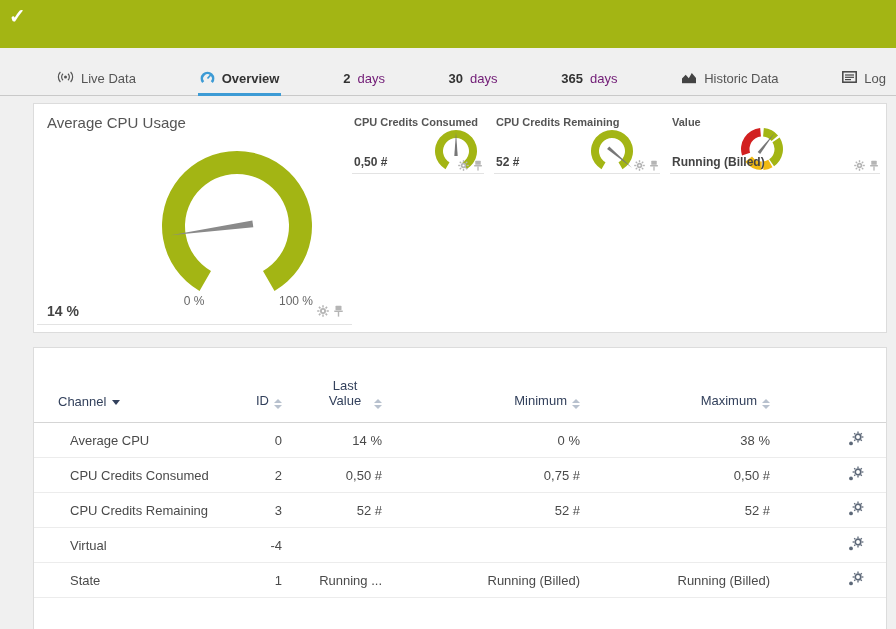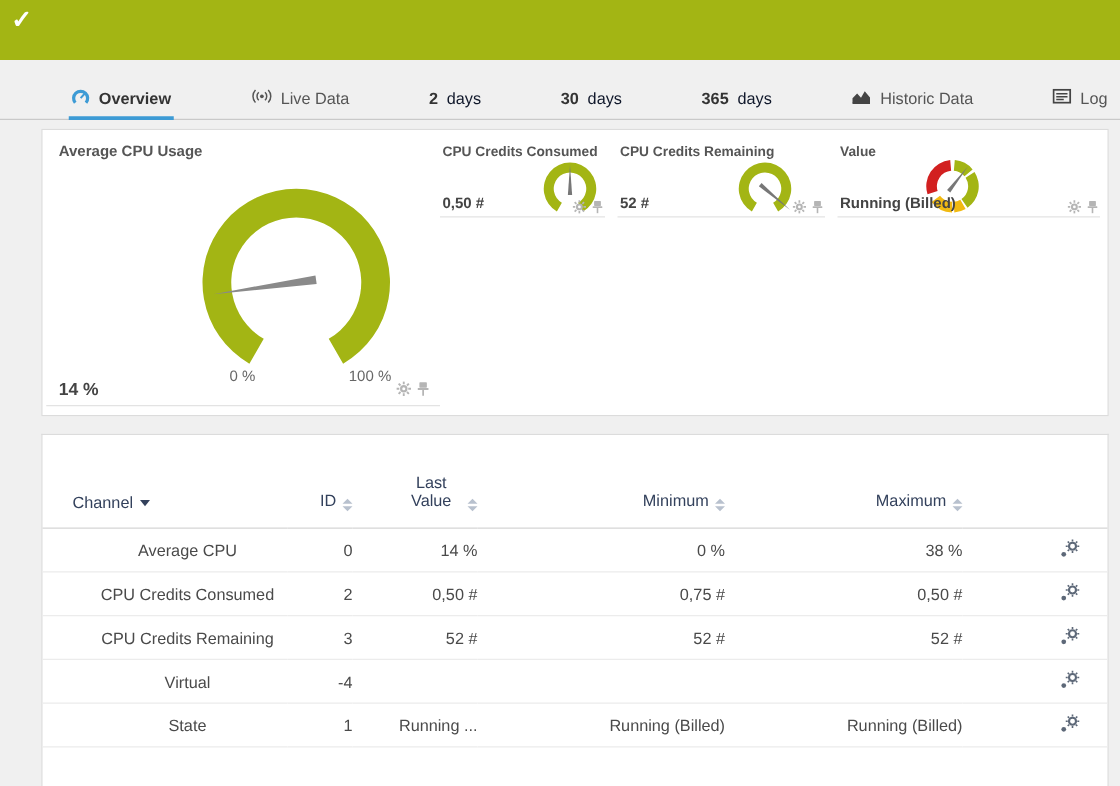--- a/index.html
+++ b/index.html
@@ -15,32 +15,32 @@
   .title{font-weight:700}
   .flagwrap{margin:-8px 0 0 4px}
   .stars{font-size:13px;letter-spacing:1px;margin-left:12px;margin-top:-2px}
   .ok{font-size:11px;font-weight:700;margin:3px 0 0 23px}
 
   
   .tabbar{display:flex;align-items:center;justify-content:space-between;height:34px;margin-top:14px;
           border-bottom:1px solid #c9c9c9;padding:0 8px 0 55px}
   .tab{position:relative;display:flex;align-items:center;gap:7px;height:100%;font-size:13px;color:#555;cursor:pointer;padding:0 2px;white-space:nowrap}
   .tab .num{font-weight:700;color:#333}
-  .tab .unit{color:#0f172a}
+  .tab .unit{color:#701a75}
   .tab.active{color:#333;font-weight:700}
   .tab.active::after{content:"";position:absolute;left:0;right:0;bottom:-1px;height:3px;background:#3d9bd5}
 
   
   .card{position:absolute;background:#fff;border:1px solid #dcdcdc}
   .gauges-card{left:33px;top:103px;width:854px;height:230px}
   .table-card{left:33px;top:347px;width:854px;height:282px;border-bottom:none}
 
   
   .tile-main{position:absolute;left:3px;top:0;width:315px;height:221px;border-bottom:1px solid #e3e3e3}
-  .tile-main .gtitle{position:absolute;left:10px;top:10px;font-size:12px;font-weight:700;color:#555}
+  .tile-main .gtitle{position:absolute;left:10px;top:10px;font-size:15px;font-weight:400;color:#555}
   .tile-main svg.gauge{position:absolute;left:120px;top:42px}
   .scale{position:absolute;width:44px;text-align:center;font-size:12px;color:#666;top:190px}
   .scale.min{left:135px}.scale.max{left:237px}
   .tile-main .gval{position:absolute;left:10px;top:199px;font-size:14px;font-weight:700;color:#444}
   .tile-main .icons{position:absolute;right:8px;top:201px}
 
   .tiles-right{position:absolute;left:318px;right:6px;top:0;bottom:0;display:flex;gap:10px}
   .tile-sm{position:relative;height:70px;border-bottom:1px solid #e3e3e3}
   .tile-consumed{width:132px}.tile-remaining{width:166px}.tile-status{flex:1}
   .tile-sm .gtitle{position:absolute;left:2px;top:12px;font-size:11px;font-weight:700;color:#555;white-space:nowrap}
@@ -51,55 +51,55 @@
   .tile-status  svg.gauge{position:absolute;right:94px;top:21px}
   .icons{display:flex;gap:4px;align-items:center}
   .icons span{display:inline-flex;cursor:pointer}
 
   
   table{width:100%;border-collapse:collapse;table-layout:fixed;font-size:13px}
   thead th{vertical-align:bottom;padding:30px 0 13px;color:#33415c;font-weight:400;text-align:right;border-bottom:1px solid #d5d5d5}
   thead th.h-channel{text-align:left;padding-left:24px}
   thead th.h-action{padding-right:22px}
   tbody td{padding:8px 0;color:#4a4a4a;border-bottom:1px solid #ececec;text-align:right;overflow:hidden;white-space:nowrap}
-  tbody td.col-channel{text-align:center;padding-left:36px}
+  tbody td.col-channel{text-align:left;padding-left:36px}
   tbody td.col-action{text-align:right;padding-right:22px}
   .sort{display:inline-flex;flex-direction:column;gap:2px;margin-left:5px;vertical-align:2px}
   .sort i{display:block;width:0;height:0;border-left:4px solid transparent;border-right:4px solid transparent}
   .sort .up{border-bottom:4px solid #b8c1ce}
   .sort .dn{border-top:4px solid #b8c1ce}
   .sorted-dn{display:inline-block;width:0;height:0;border-left:4.5px solid transparent;border-right:4.5px solid transparent;border-top:5px solid #33415c;margin-left:6px;vertical-align:1px}
   .lastwrap{display:inline-block;width:48px;text-align:center}
 </style>
 </head>
 <body>
 
 <div class="topbar">
   <span class="check">✓</span>
   <div class="twrap">
   </div>
 </div>
 
 <div class="tabbar">
-  <div class="tab active">
-    <span><svg width="15" height="13" viewBox="0 0 15 13">
-          <path d="M3.2 11.2 A5.6 5.6 0 1 1 11.8 11.2" fill="none" stroke="#3d9bd5" stroke-width="2.6"></path>
-          <line x1="7.5" y1="7.5" x2="11" y2="3.6" stroke="#3d9bd5" stroke-width="1.6"></line>
-        </svg></span>
-    <span>Overview</span>
-  </div>
   <div class="tab">
     <span><svg width="17" height="12" viewBox="0 0 17 12" fill="none" stroke="#555" stroke-width="1.2">
           <circle cx="8.5" cy="6" r="1.5" fill="#555" stroke="none"></circle>
           <path d="M6 2.8 A4.4 4.4 0 0 0 6 9.2"></path>
           <path d="M3.4 1 A7.2 7.2 0 0 0 3.4 11"></path>
           <path d="M11 2.8 A4.4 4.4 0 0 1 11 9.2"></path>
           <path d="M13.6 1 A7.2 7.2 0 0 1 13.6 11"></path>
         </svg></span>
     <span>Live Data</span>
+  </div>
+  <div class="tab active">
+    <span><svg width="15" height="13" viewBox="0 0 15 13">
+          <path d="M3.2 11.2 A5.6 5.6 0 1 1 11.8 11.2" fill="none" stroke="#3d9bd5" stroke-width="2.6"></path>
+          <line x1="7.5" y1="7.5" x2="11" y2="3.6" stroke="#3d9bd5" stroke-width="1.6"></line>
+        </svg></span>
+    <span>Overview</span>
   </div>
   <div class="tab">
     <span class="num">2</span>
       <span class="unit">days</span>
   </div>
   <div class="tab">
     <span class="num">30</span>
       <span class="unit">days</span>
   </div>
   <div class="tab">

